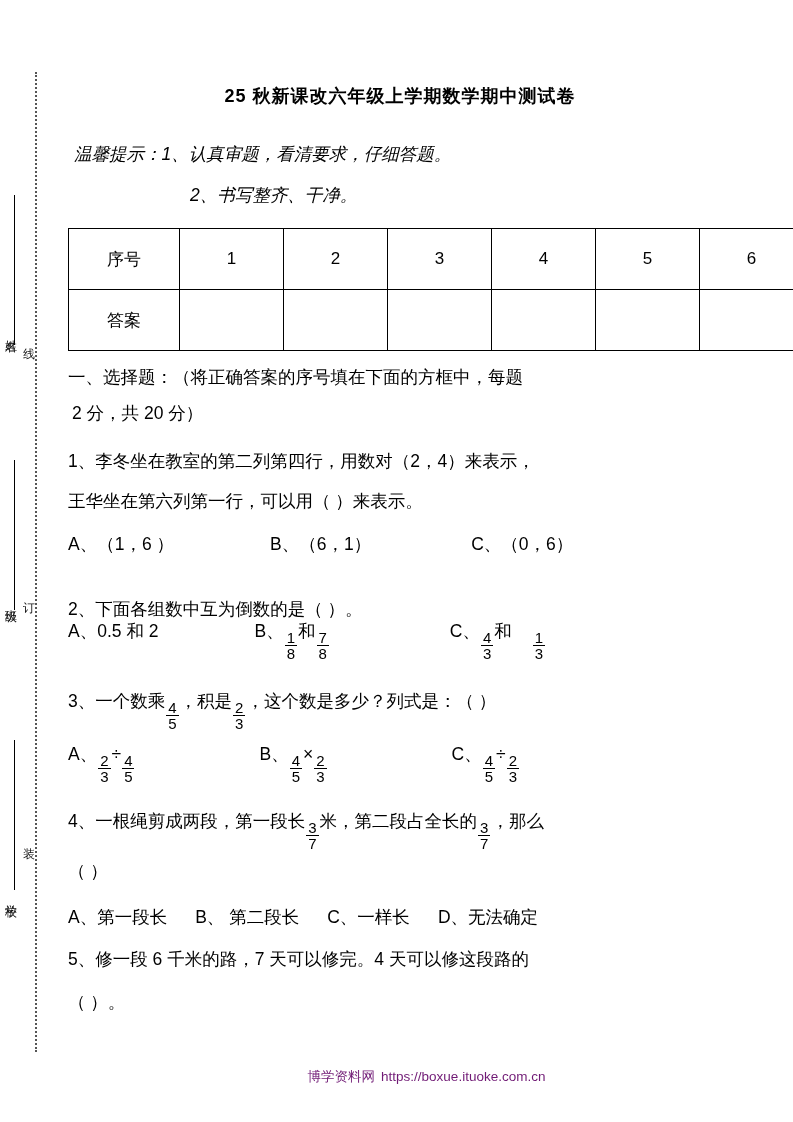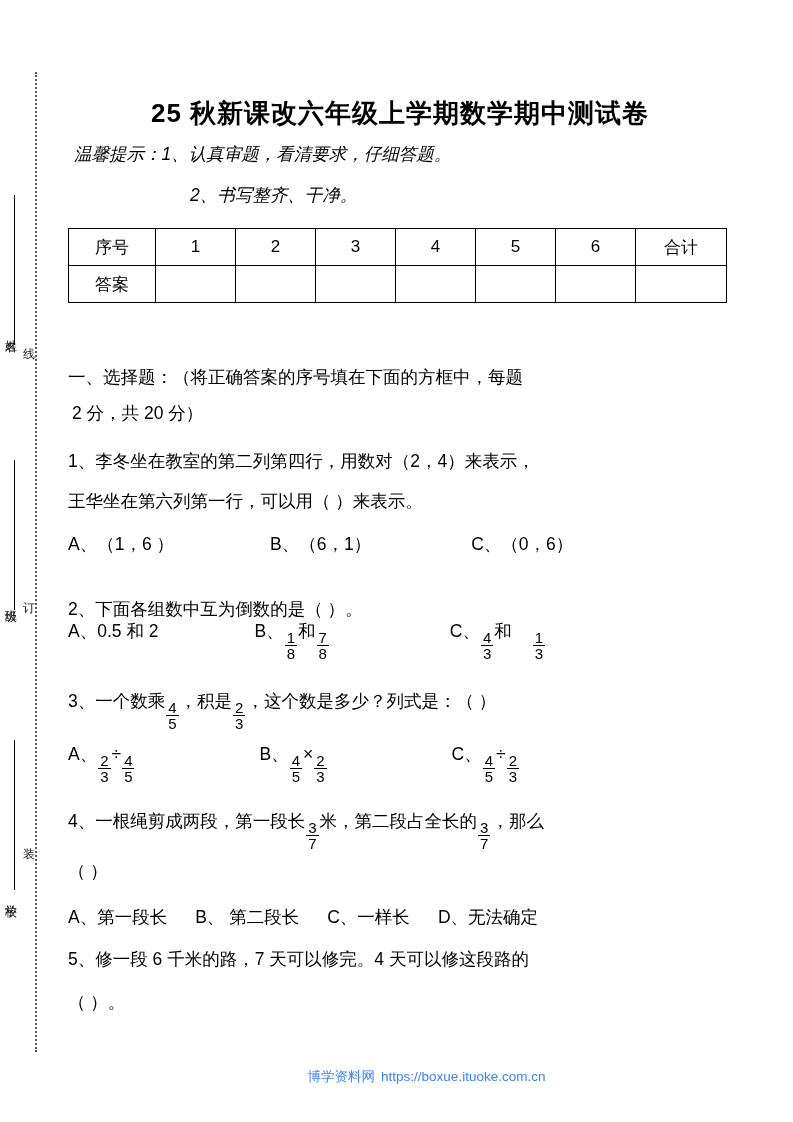--- a/index.html
+++ b/index.html
@@ -60,26 +60,26 @@
 
   
   #sheet {
     position: absolute;
     left: 60px; top: 0;
     width: 733px; height: 1122px;
   }
 
   .title {
     position: absolute;
-    left: 0; top: 96px;
+    left: 0; top: 84px;
     width: 680px;
     text-align: center;
     font-family: "Liberation Sans", "DejaVu Sans", sans-serif;
     font-weight: bold;
-    font-size: 26px;
+    font-size: 18px;
     letter-spacing: 1px;
   }
 
   .tip-line {
     position: absolute;
     font-size: 17.5px;
     font-family: "Liberation Sans", "DejaVu Sans", sans-serif;
     white-space: nowrap;
     font-style: italic;
   }
@@ -93,21 +93,21 @@
     width: 650px;
     border-collapse: collapse;
     table-layout: fixed;
     font-family: "Liberation Sans", "DejaVu Sans", sans-serif;
   }
   table.answer-table td {
     border: 1.3px solid #000;
     text-align: center;
     font-size: 17px;
     height: 36px;
-    padding: 0;
+    padding: 12px;
   }
   table.answer-table td.head-cell { width: 86px; }
   table.answer-table td.num-cell  { width: 79px; }
   table.answer-table td.sum-cell  { width: 90px; }
   table.answer-table tr.blank-row td { height: 36px; }
 
   
   .qtext {
     position: absolute;
     font-size: 17.5px;
@@ -162,21 +162,21 @@
   }
   .frac .den { padding: 0 2px; }
 
   
   .footer {
     position: absolute;
     left: 0; top: 1068px;
     width: 733px;
     text-align: center;
     font-size: 13.5px;
-    color: #3b82f6;
+    color: #701a75;
     font-family: "Liberation Sans", "DejaVu Sans", sans-serif;
   }
   .footer .site { margin-right: 6px; }
 </style>
 </head>
 <body>
 
 <div id="margin-area">
   <div class="dotted-line"></div>
   <div class="solid-seg seg-1"></div>

